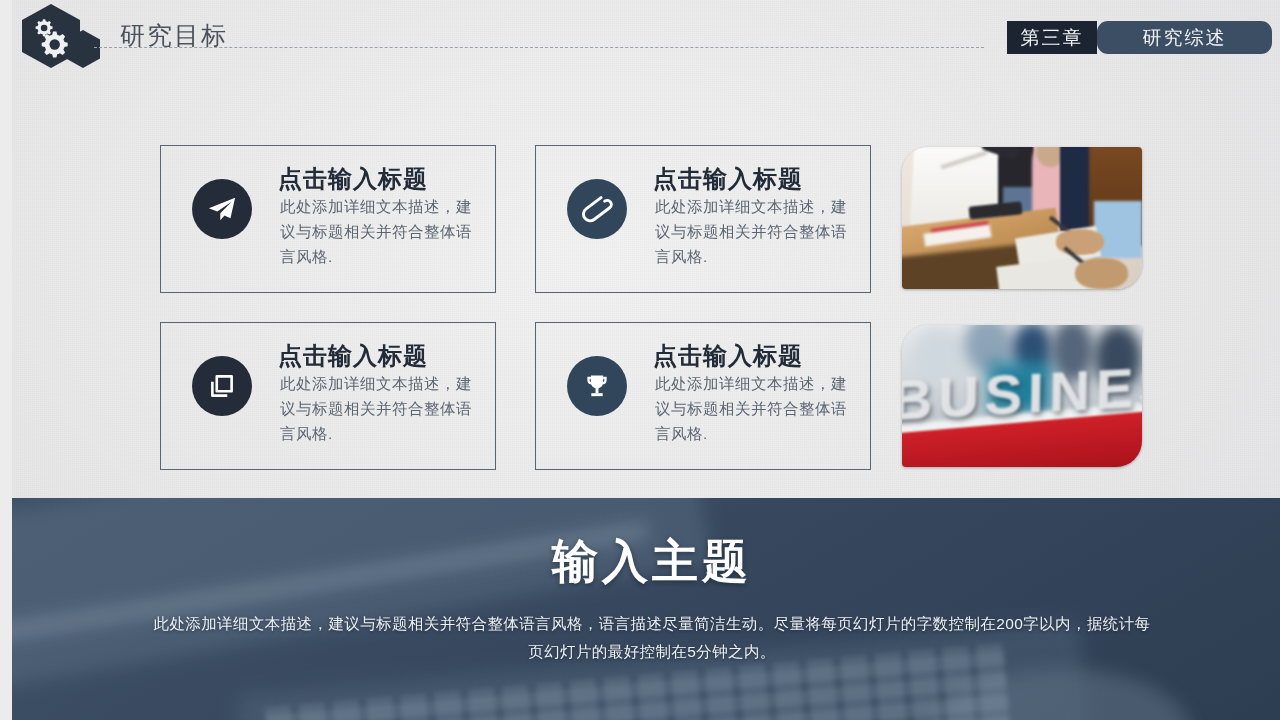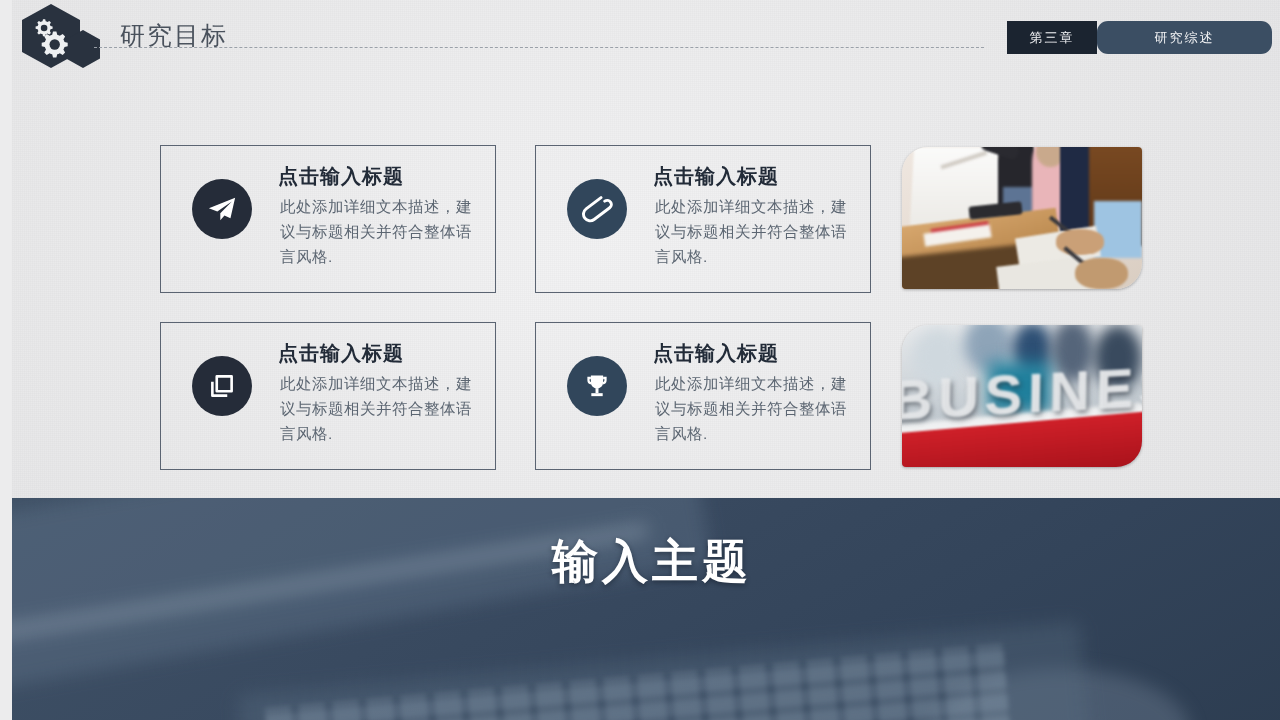--- a/index.html
+++ b/index.html
@@ -32,21 +32,21 @@
   #page-title{
     position:absolute;left:108px;top:19px;
     font-size:25px;color:#4a525d;letter-spacing:2px;font-weight:400;
   }
   #title-rule{
     position:absolute;left:82px;top:47px;width:890px;height:0;
     border-top:1.5px dashed #9aa0a8;
   }
   .tab{
     position:absolute;top:21px;height:33px;line-height:33px;text-align:center;
-    color:#f2f3f5;font-size:13px;letter-spacing:2px;
+    color:#f2f3f5;font-size:19px;letter-spacing:2px;
   }
   #tab-chapter{left:995px;width:90px;background:#1b2430;}
   #tab-section{left:1085px;width:175px;background:#3b4e63;border-radius:11px;}
 
   
   .card{
     position:absolute;width:334px;height:146px;
     border:1px solid #5b6472;background:transparent;
   }
   #card-0{left:148px;top:145px;}
@@ -57,21 +57,21 @@
   .card-icon{
     position:absolute;left:31px;top:33px;width:60px;height:60px;border-radius:50%;
     display:flex;align-items:center;justify-content:center;
   }
   .ic-dark{background:#252c39;}
   .ic-slate{background:#31465b;}
   .card-icon svg{display:block;}
 
   .card-title{
     position:absolute;left:117px;top:17px;
-    font-size:20px;font-weight:bold;color:#222b38;letter-spacing:1px;
+    font-size:24px;font-weight:bold;color:#222b38;letter-spacing:1px;
   }
   .card-desc{
     position:absolute;left:119px;top:48px;width:205px;
     font-size:15.5px;line-height:25px;color:#5c6672;letter-spacing:0.5px;
   }
 
   
   .photo{
     position:absolute;width:240px;height:142px;overflow:hidden;
     border-radius:26px 4px 26px 4px;
@@ -271,15 +271,16 @@
     </div>
   </div>
 
   <div id="banner">
     <div class="bn-shape bn-laptop"></div>
     <div class="bn-shape bn-edge"></div>
     <div class="bn-shape bn-mouse"></div>
     <div class="bn-shape bn-kb"></div>
     <div class="bn-keys"></div>
     <div id="banner-title">输入主题</div>
+    <div id="banner-text">此处添加详细文本描述，建议与标题相关并符合整体语言风格，语言描述尽量简洁生动。尽量将每页幻灯片的字数控制在200字以内，据统计每页幻灯片的最好控制在5分钟之内。</div>
   </div>
 
 </div>
 
 </body></html>

